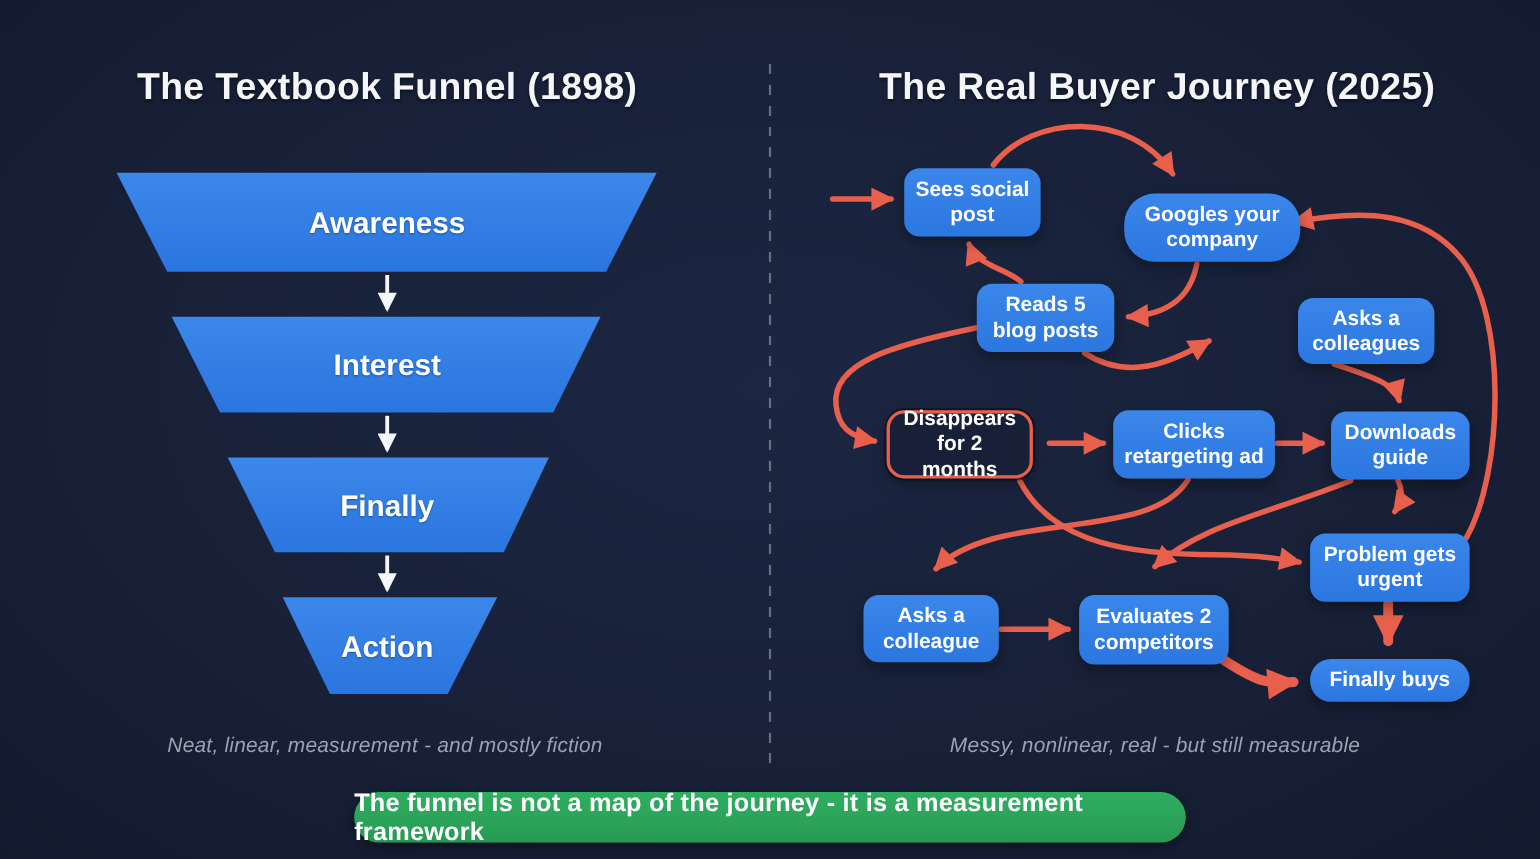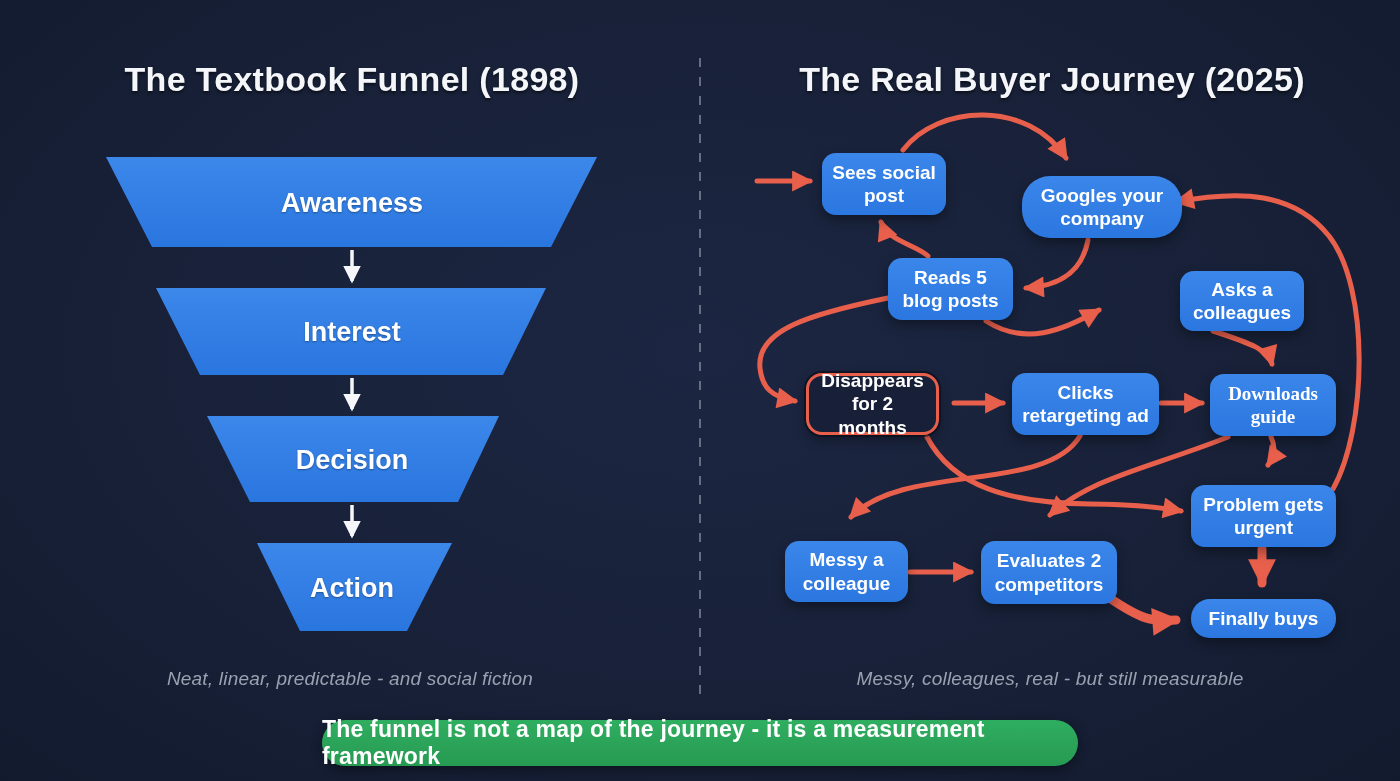--- a/index.html
+++ b/index.html
@@ -106,33 +106,33 @@
       <path d="M1271,437 C1277,449 1273,458 1268,465" marker-end="url(#ah)"></path>
       <path d="M1333,489 C1367,428 1370,288 1329,236 C1294,192 1240,190 1176,202" marker-end="url(#ah)"></path>
       <path d="M910,572 L971,572" marker-end="url(#ah)"></path>
       <path d="M1262,549 L1262,583" stroke-width="9" marker-end="url(#ahBig)"></path>
       <path d="M1108,597 C1142,620 1152,622 1176,620" stroke-width="9" marker-end="url(#ahBig)"></path>
     </g>
   </svg>
 
   <div class="stage-label" style="top:188px;">Awareness</div>
   <div class="stage-label" style="top:317px;">Interest</div>
-  <div class="stage-label" style="top:445px;">Decision</div>
+  <div class="stage-label" style="top:445px;">Finally</div>
   <div class="stage-label" style="top:573px;">Action</div>
 
   <div class="node" style="left:822px;top:153px;width:124px;height:62px;">Sees social post</div>
   <div class="node" style="left:1022px;top:176px;width:160px;height:62px;border-radius:28px;">Googles your company</div>
   <div class="node" style="left:888px;top:258px;width:125px;height:62px;">Reads 5 blog posts</div>
   <div class="node" style="left:1148px;top:271px;width:124px;height:60px;margin-left:32px;">Asks a colleagues</div>
   <div class="node outlined" style="left:806px;top:373px;width:133px;height:62px;">Disappears for 2 months</div>
   <div class="node" style="left:1012px;top:373px;width:147px;height:62px;text-align:center;">Clicks retargeting ad</div>
-  <div class="node" style="left:1210px;top:374px;width:126px;height:62px;font-family:Liberation Serif, serif;">Downloads guide</div>
+  <div class="node" style="left:1210px;top:374px;width:126px;height:62px;">Downloads guide</div>
   <div class="node" style="left:1191px;top:485px;width:145px;height:62px;">Problem gets urgent</div>
-  <div class="node" style="left:785px;top:541px;width:123px;height:61px;">Messy a colleague</div>
+  <div class="node" style="left:785px;top:541px;width:123px;height:61px;">Asks a colleague</div>
   <div class="node" style="left:981px;top:541px;width:136px;height:63px;">Evaluates 2 competitors</div>
   <div class="node pill" style="left:1191px;top:599px;width:145px;height:39px;">Finally buys</div>
 
-  <div class="caption left">Neat, linear, predictable - and social fiction</div>
-  <div class="caption right">Messy, colleagues, real - but still measurable</div>
+  <div class="caption left">Neat, linear, measurement - and mostly fiction</div>
+  <div class="caption right">Messy, nonlinear, real - but still measurable</div>
 
   <div class="banner">The funnel is not a map of the journey - it is a measurement framework</div>
 
 </div>
 
 </body></html>

